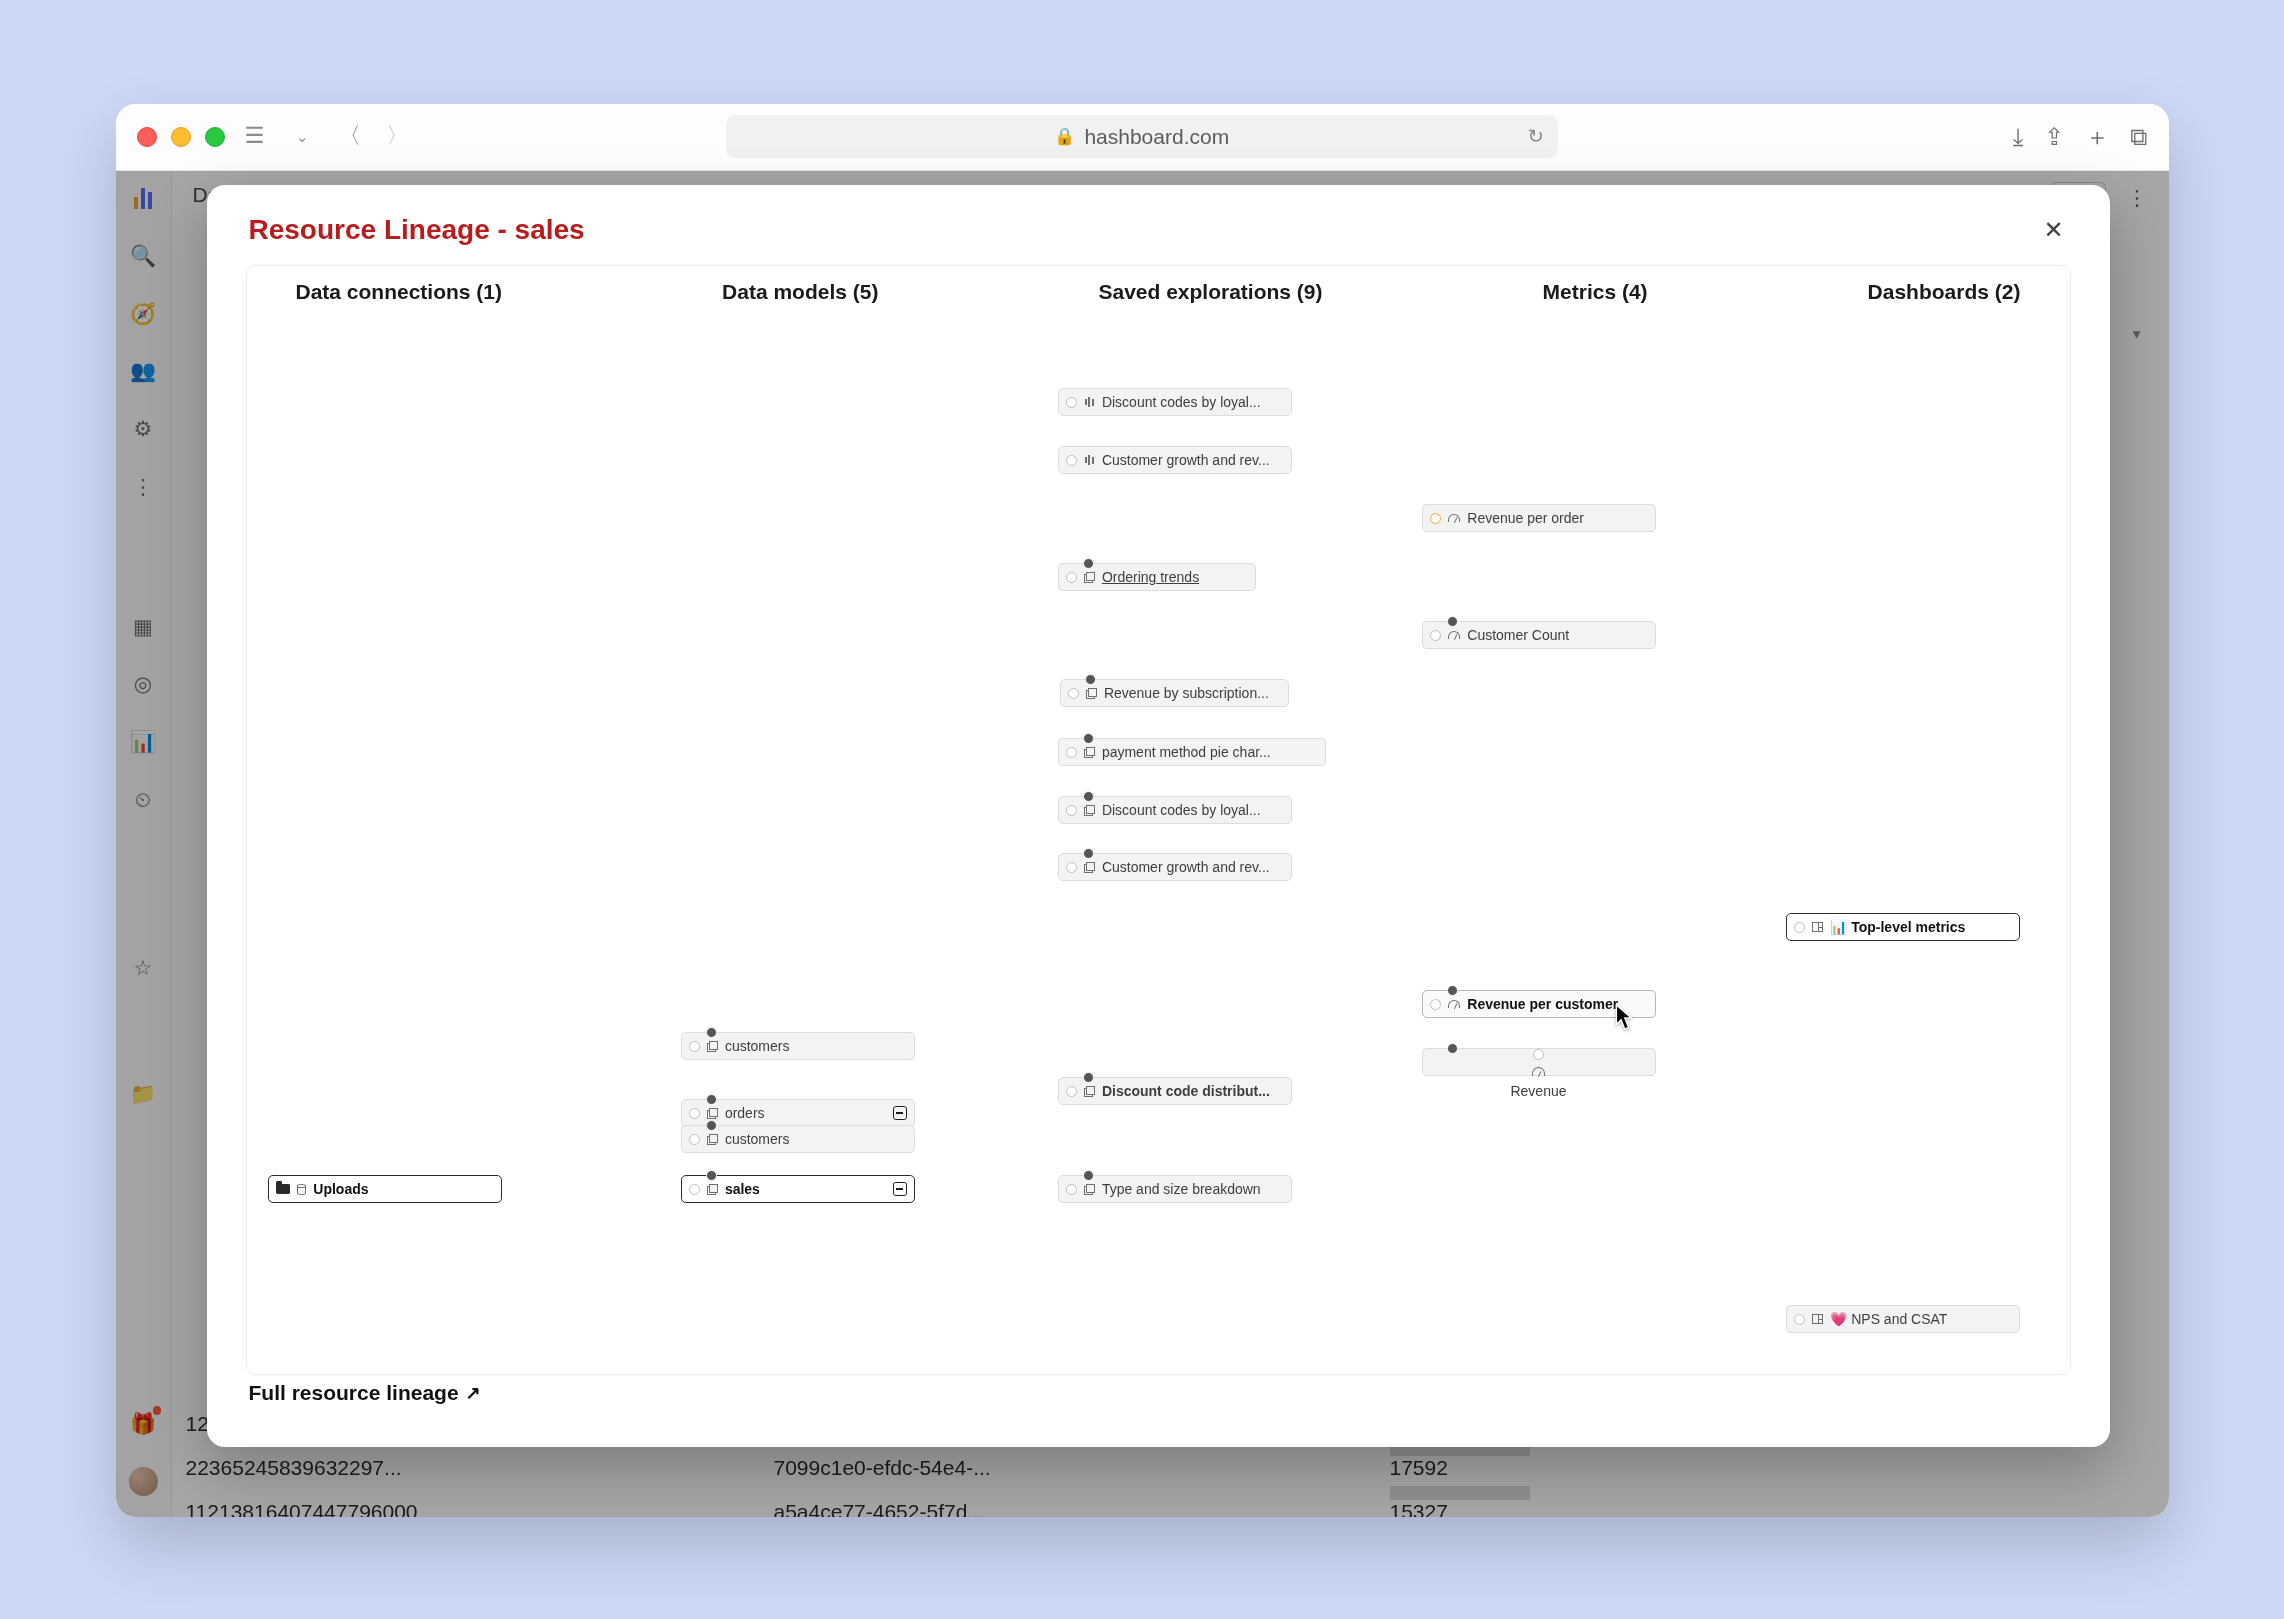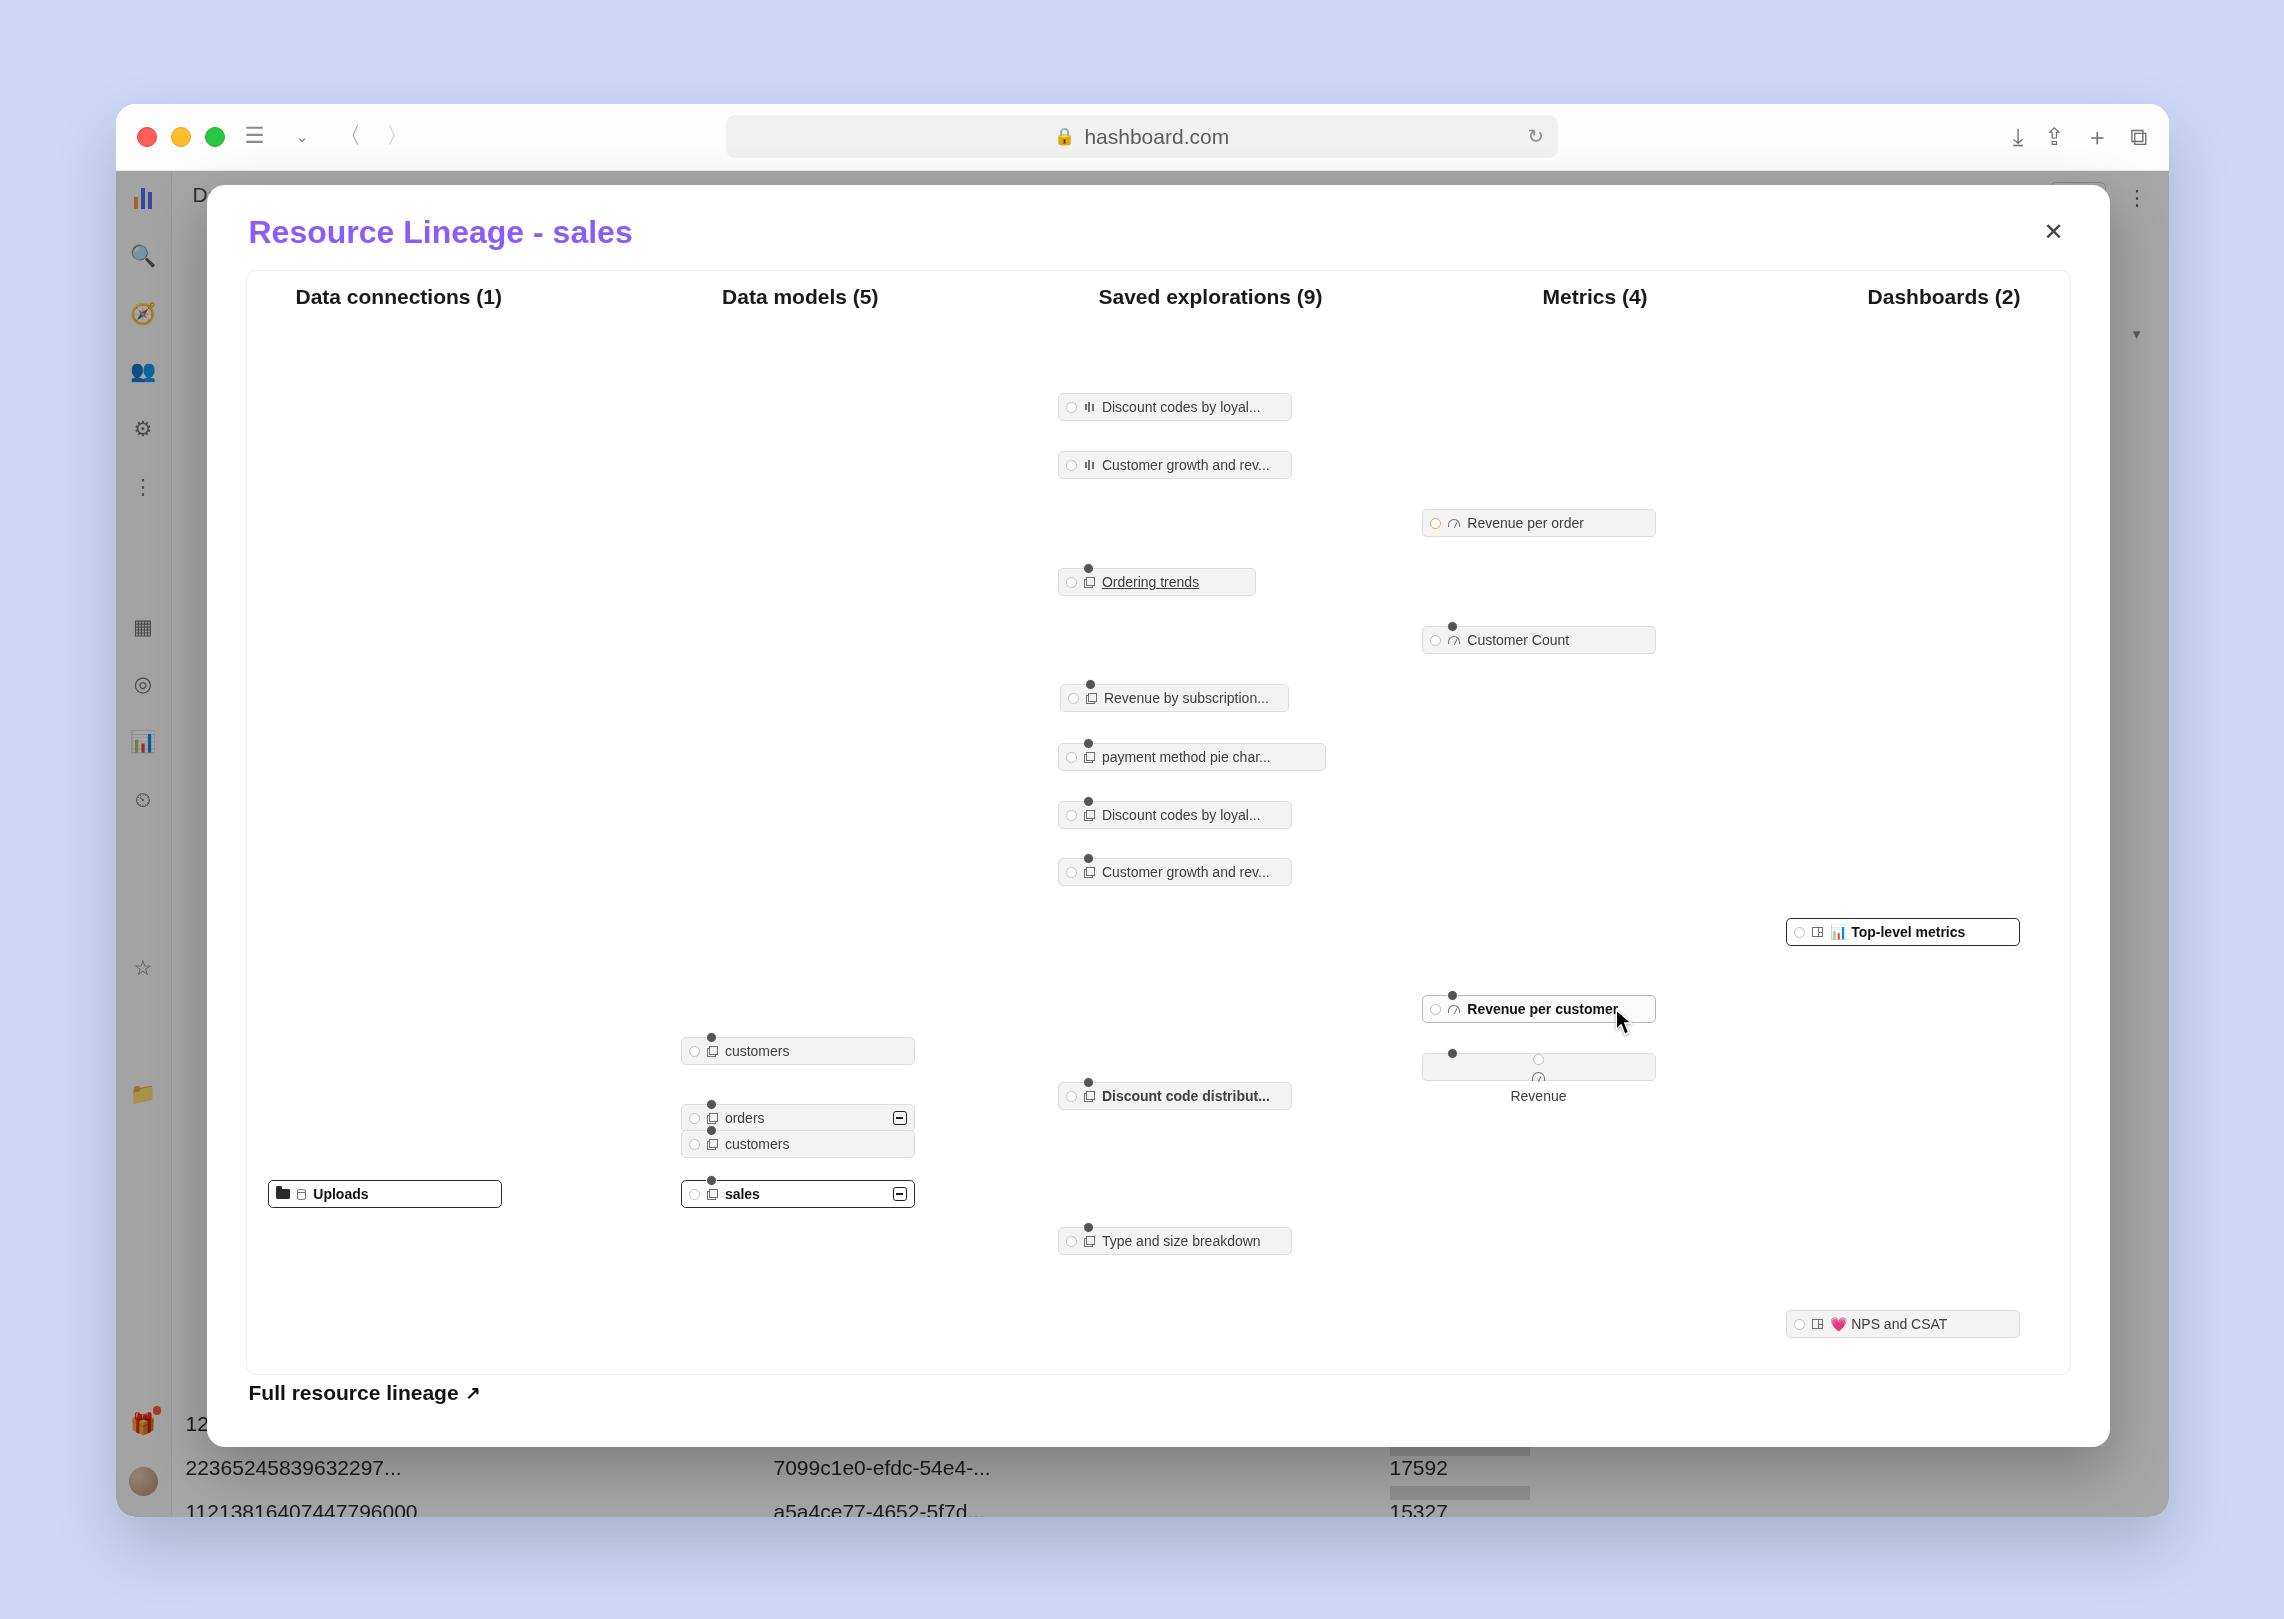--- a/index.html
+++ b/index.html
@@ -52,21 +52,21 @@
     .drop-caret{ position:absolute; top:154px; right:28px; color:#888; font-size:15.4px;}
 
     .bg-data { position:absolute; left:14px; bottom:-7px; font-family: ui-monospace, Menlo, monospace; font-size:21px; color:#2b2b2b;}
     .bg-data .row { display:flex; gap:364px; }
     .bg-data .c1{ width:224px;} .bg-data .c2{ width:252px;} .bg-data .c3{ width:98px;}
     .bg-data .barcell{ width:140px; height:14px; background:#ddd; margin-top:5.6px;}
 
     
     .modal { position:absolute; left:91px; right:59px; top:14px; bottom:70px; background:#fff; border-radius:18px; box-shadow: 0 21px 56px rgba(0,0,0,0.25); display:flex; flex-direction:column; overflow:hidden; }
     .modal-head { padding: 29px 42px 19.6px 42px; display:flex; align-items:center; justify-content:space-between;}
-    .modal-title { font-size:32px; font-weight:800; color:#8b5cf6; }
+    .modal-title { font-size:28px; font-weight:800; color:#b91c1c; }
     .close-x { font-size:24px; color:#444; width:28px; height:28px; display:flex; align-items:center; justify-content:center; cursor:pointer;}
 
     .canvas-wrap { margin:0 39px 12.6px 39px; flex:1; border:1.4px solid #ececec; border-radius:9.8px; position:relative; overflow:hidden; background:#fff; }
     .cols { display:flex; justify-content:space-between; padding:14px 49px 0 49px; }
     .col-h { font-size:21px; font-weight:800; color:#1a1a1a; }
     .graph { position:absolute; inset:0; }
 
     .node { position:absolute; height:28px; background:#f3f3f3; border:0.7px solid #dcdcdc; border-radius:4.9px; display:flex; align-items:center; gap:7px; padding:0 7px; font-size:14px; color:#3e3e3e; }
     .node .o { width:11.2px; height:11.2px; border-radius:50%; background:#fff; border:1.4px solid #bfbfbf; flex:none;}
     .node .o.orange { border-color:#f2a63a; }
@@ -353,21 +353,21 @@
               <span class="ic ic-cube"></span>
               <span>Customer growth and rev...</span>
               <span class="badge"></span>
             </div>
           <div class="node" style="left:811px; top:811px; width:234px;font-weight:bold;">
               <span class="o"></span>
               <span class="ic ic-cube"></span>
               <span>Discount code distribut...</span>
               <span class="badge"></span>
             </div>
-          <div class="node" style="left:811px; top:909px; width:234px;margin-top:47px;">
+          <div class="node" style="left:811px; top:909px; width:234px;">
               <span class="o"></span>
               <span class="ic ic-cube"></span>
               <span>Type and size breakdown</span>
               <span class="badge"></span>
             </div>
 
           <div class="node" style="left:1175px; top:238px; width:234px;">
               <span class="o orange"></span>
               <span class="ic ic-gauge"></span>
               <span>Revenue per order</span>

